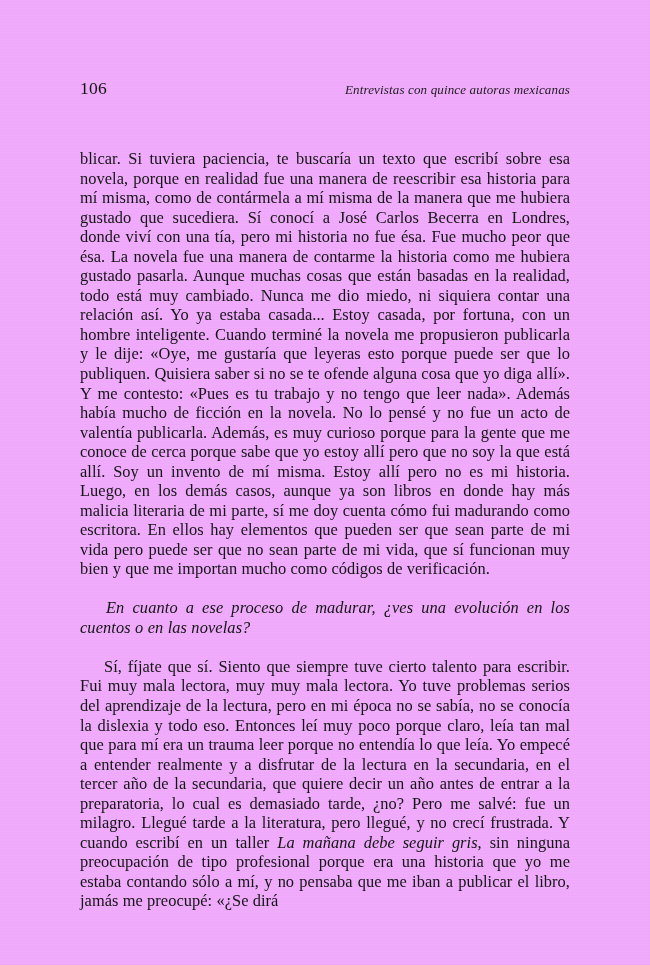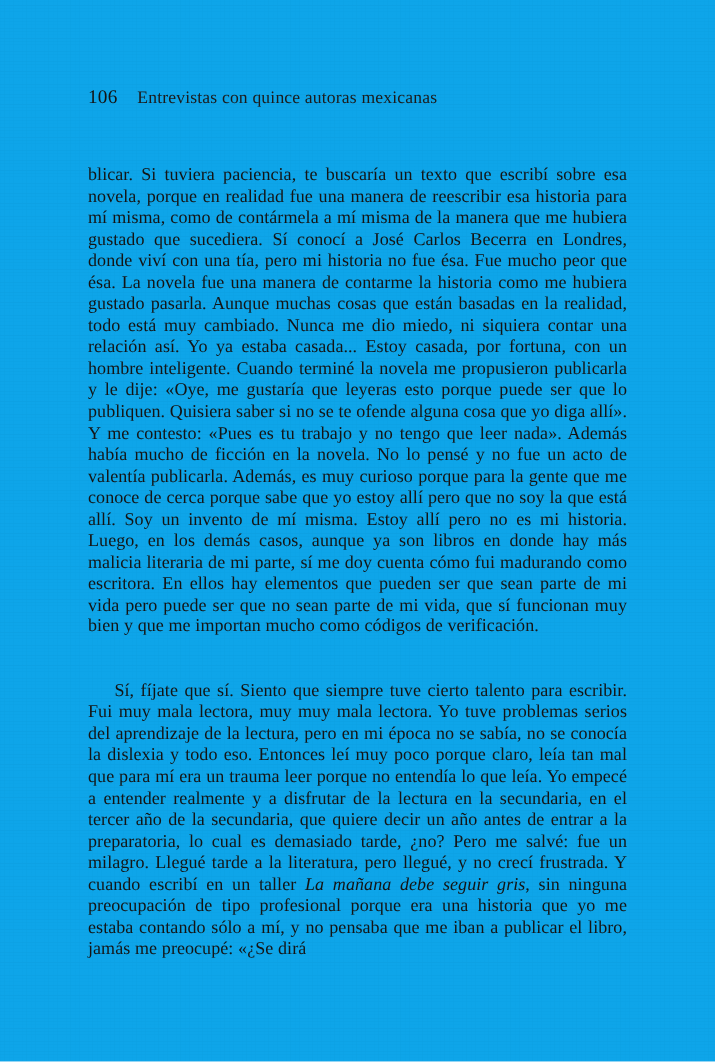--- a/index.html
+++ b/index.html
@@ -17,46 +17,47 @@
     color: #1a1a1a;
     -webkit-font-smoothing: antialiased;
   }
 
   .page {
     position: absolute;
     left: 0;
     top: 0;
     width: 650px;
     height: 965px;
-    background: #0ea5e9;
+    background: #f0abfc;
   }
 
   
   .running-head {
     position: absolute;
     left: 80px;
     top: 78px;
     width: 490px;
     height: 24px;
     display: flex;
     align-items: baseline;
   }
   .folio {
     font-size: 17.5px;
     letter-spacing: 0.2px;
     color: #141414;
     flex: 0 0 auto;
   }
   .head-title {
     flex: 1 1 auto;
-    text-align: left;
-    font-size: 16px;
+    text-align: right;
+    font-size: 13px;
     letter-spacing: 0.15px;
     color: #1c1c1c;
     padding-left: 18px;
+    font-style: italic;
   }
 
   
   .textblock {
     position: absolute;
     left: 80px;
     top: 118px;
     width: 490px;
     margin-top: 31px;
   }
@@ -106,20 +107,21 @@
     <span class="folio">106</span>
     <span class="head-title">Entrevistas con quince autoras mexicanas</span>
   </div>
 
   <div class="textblock">
 
     <p class="para">blicar. Si tuviera paciencia, te buscaría un texto que escribí sobre esa novela, porque en realidad fue una manera de reescribir esa historia para mí misma, como de contármela a mí misma de la manera que me hubiera gustado que sucediera. Sí conocí a José Carlos Becerra en Londres, donde viví con una tía, pero mi historia no fue ésa. Fue mucho peor que ésa. La novela fue una manera de contarme la historia como me hubiera gustado pasarla. Aunque muchas cosas que están basadas en la realidad, todo está muy cambiado. Nunca me dio miedo, ni siquiera contar una relación así. Yo ya estaba casada... Estoy casada, por fortuna, con un hombre inteligente. Cuando terminé la novela me propusieron publicarla y le dije: «Oye, me gustaría que leyeras esto porque puede ser que lo publiquen. Quisiera saber si no se te ofende alguna cosa que yo diga allí». Y me contesto: «Pues es tu trabajo y no tengo que leer nada». Además había mucho de ficción en la novela. No lo pensé y no fue un acto de valentía publicarla. Además, es muy curioso porque para la gente que me conoce de cerca porque sabe que yo estoy allí pero que no soy la que está allí. Soy un invento de mí misma. Estoy allí pero no es mi historia. Luego, en los demás casos, aunque ya son libros en donde hay más malicia literaria de mi parte, sí me doy cuenta cómo fui madurando como escritora. En ellos hay elementos que pueden ser que sean parte de mi vida pero puede ser que no sean parte de mi vida, que sí funcionan muy bien y que me importan mucho como códigos de verificación.</p>
 
     <div class="spacer-para"></div>
 
+    <p class="para question">En cuanto a ese proceso de madurar, ¿ves una evolución en los cuentos o en las novelas?</p>
 
     <div class="spacer-para"></div>
 
     <p class="para indent"><span>Sí, fíjate que sí. Siento que siempre tuve cierto talento para escribir. Fui muy mala lectora, muy muy mala lectora. Yo tuve problemas serios del aprendizaje de la lectura, pero en mi época no se sabía, no se conocía la dislexia y todo eso. Entonces leí muy poco porque claro, leía tan mal que para mí era un trauma leer porque no entendía lo que leía. Yo empecé a entender realmente y a disfrutar de la lectura en la secundaria, en el tercer año de la secundaria, que quiere decir un año antes de entrar a la preparatoria, lo cual es demasiado tarde, ¿no? Pero me salvé: fue un milagro. Llegué tarde a la literatura, pero llegué, y no crecí frustrada. Y cuando escribí en un taller </span><span class="book-title">La mañana debe seguir gris</span><span>, sin ninguna preocupación de tipo profesional porque era una historia que yo me estaba contando sólo a mí, y no pensaba que me iban a publicar el libro, jamás me preocupé: «¿Se dirá</span></p>
 
   </div>
 
   <div class="grain"></div>
 </div>
 

